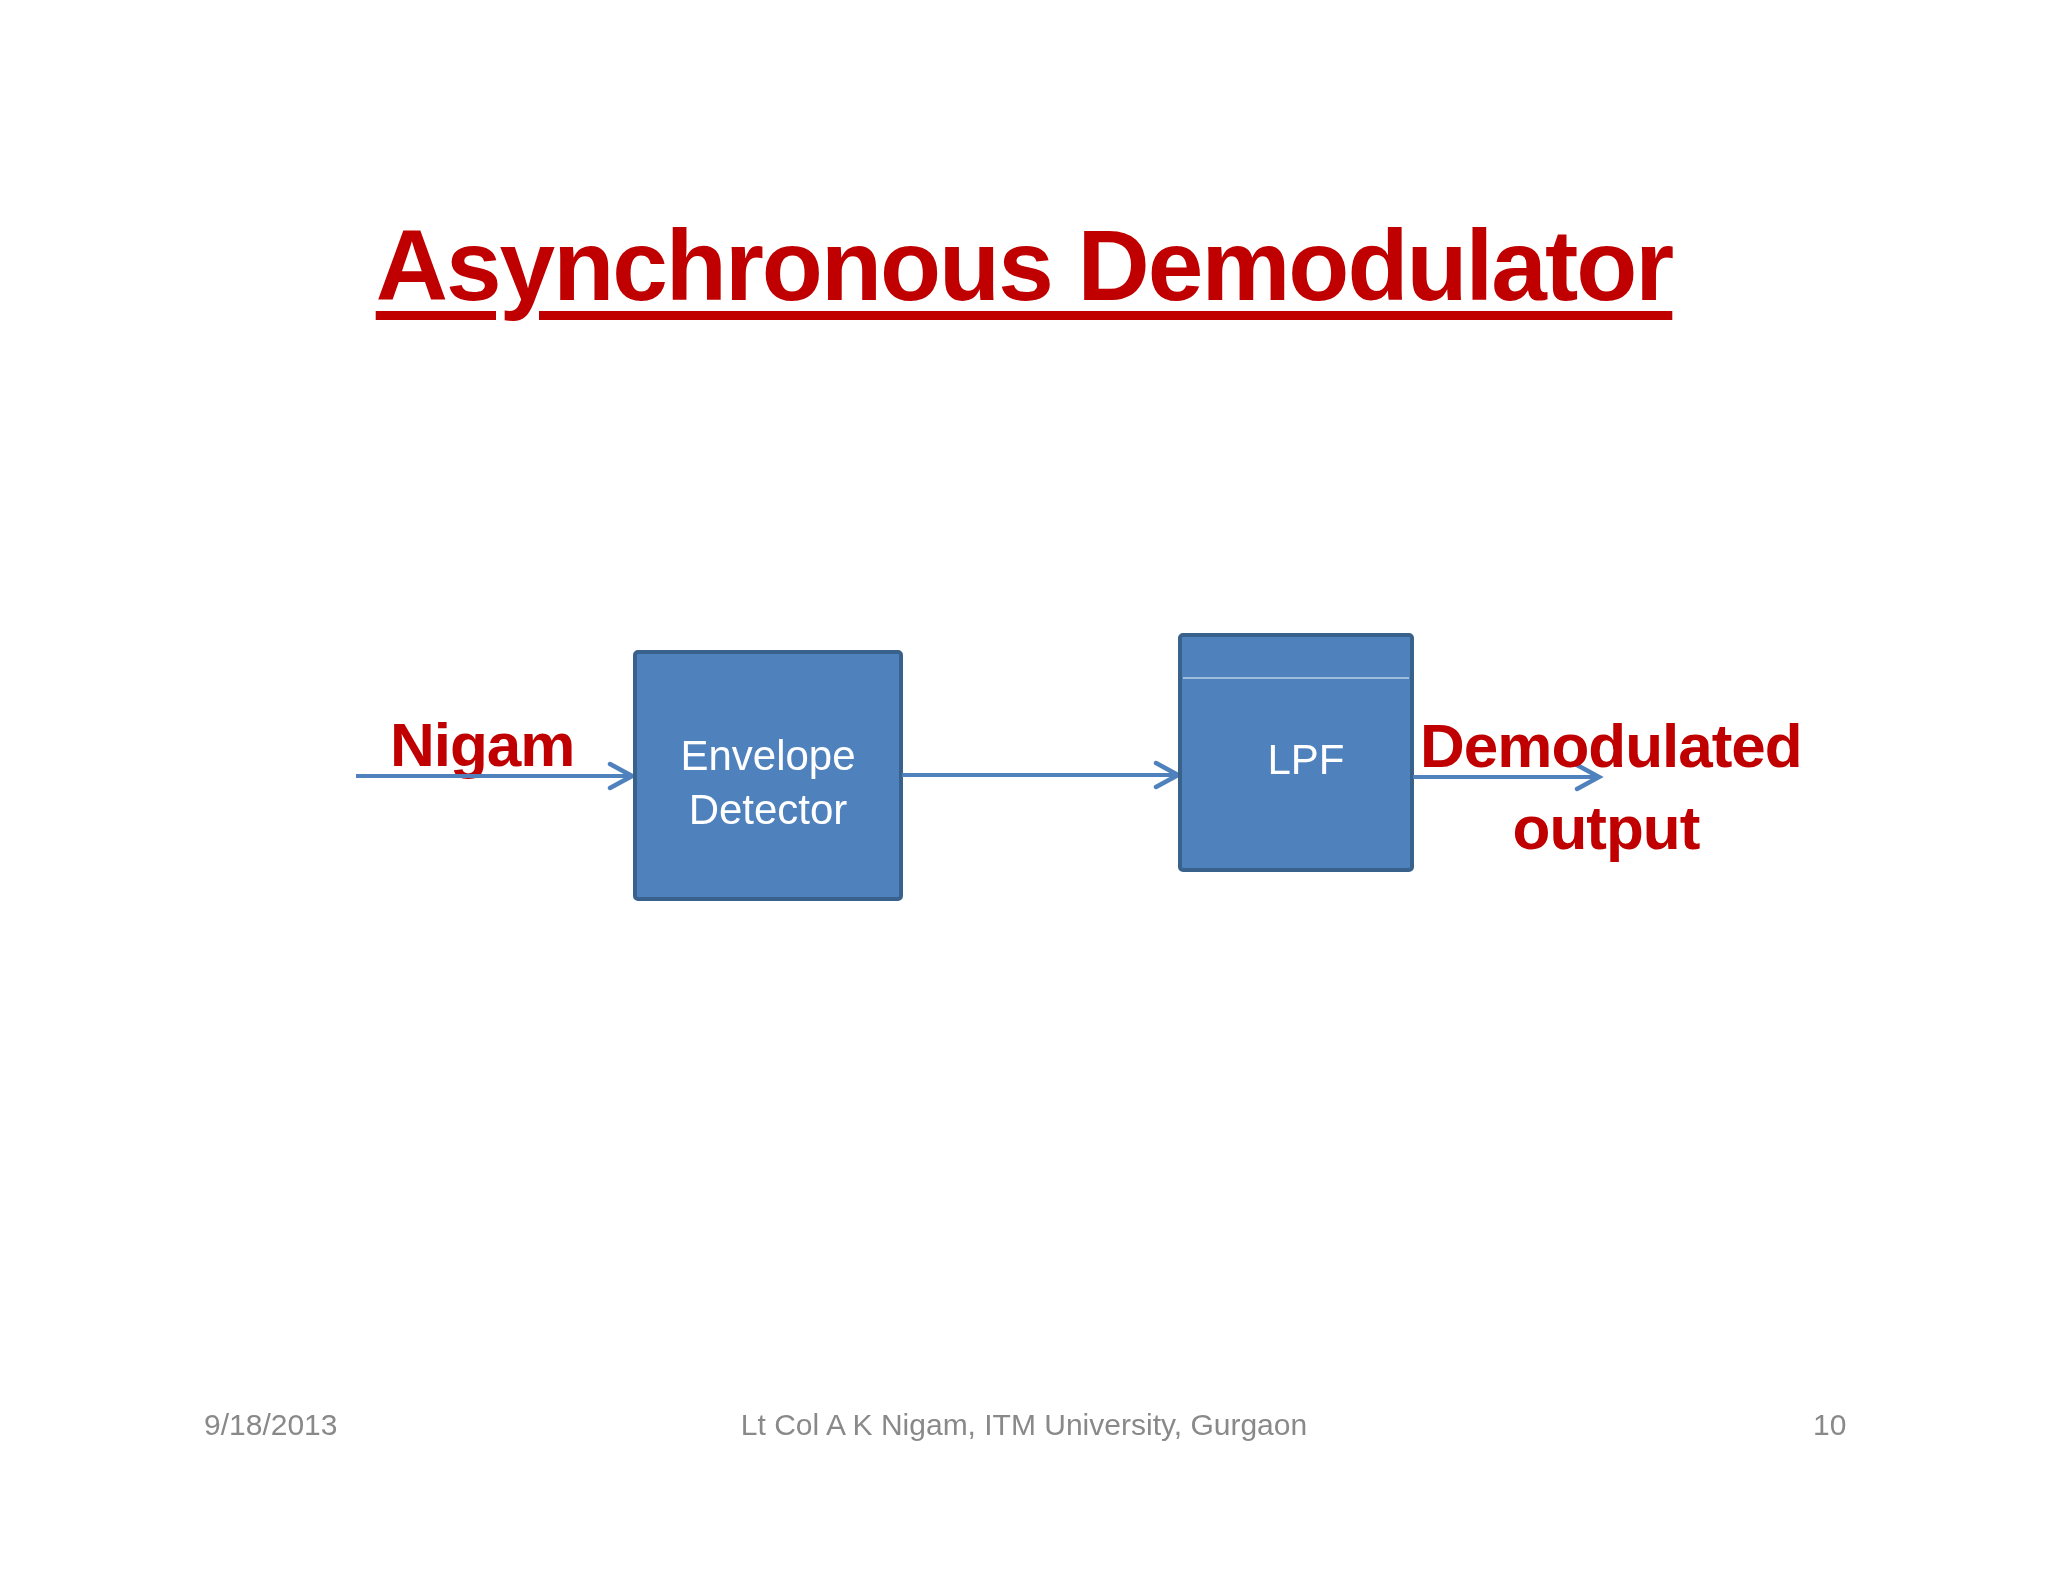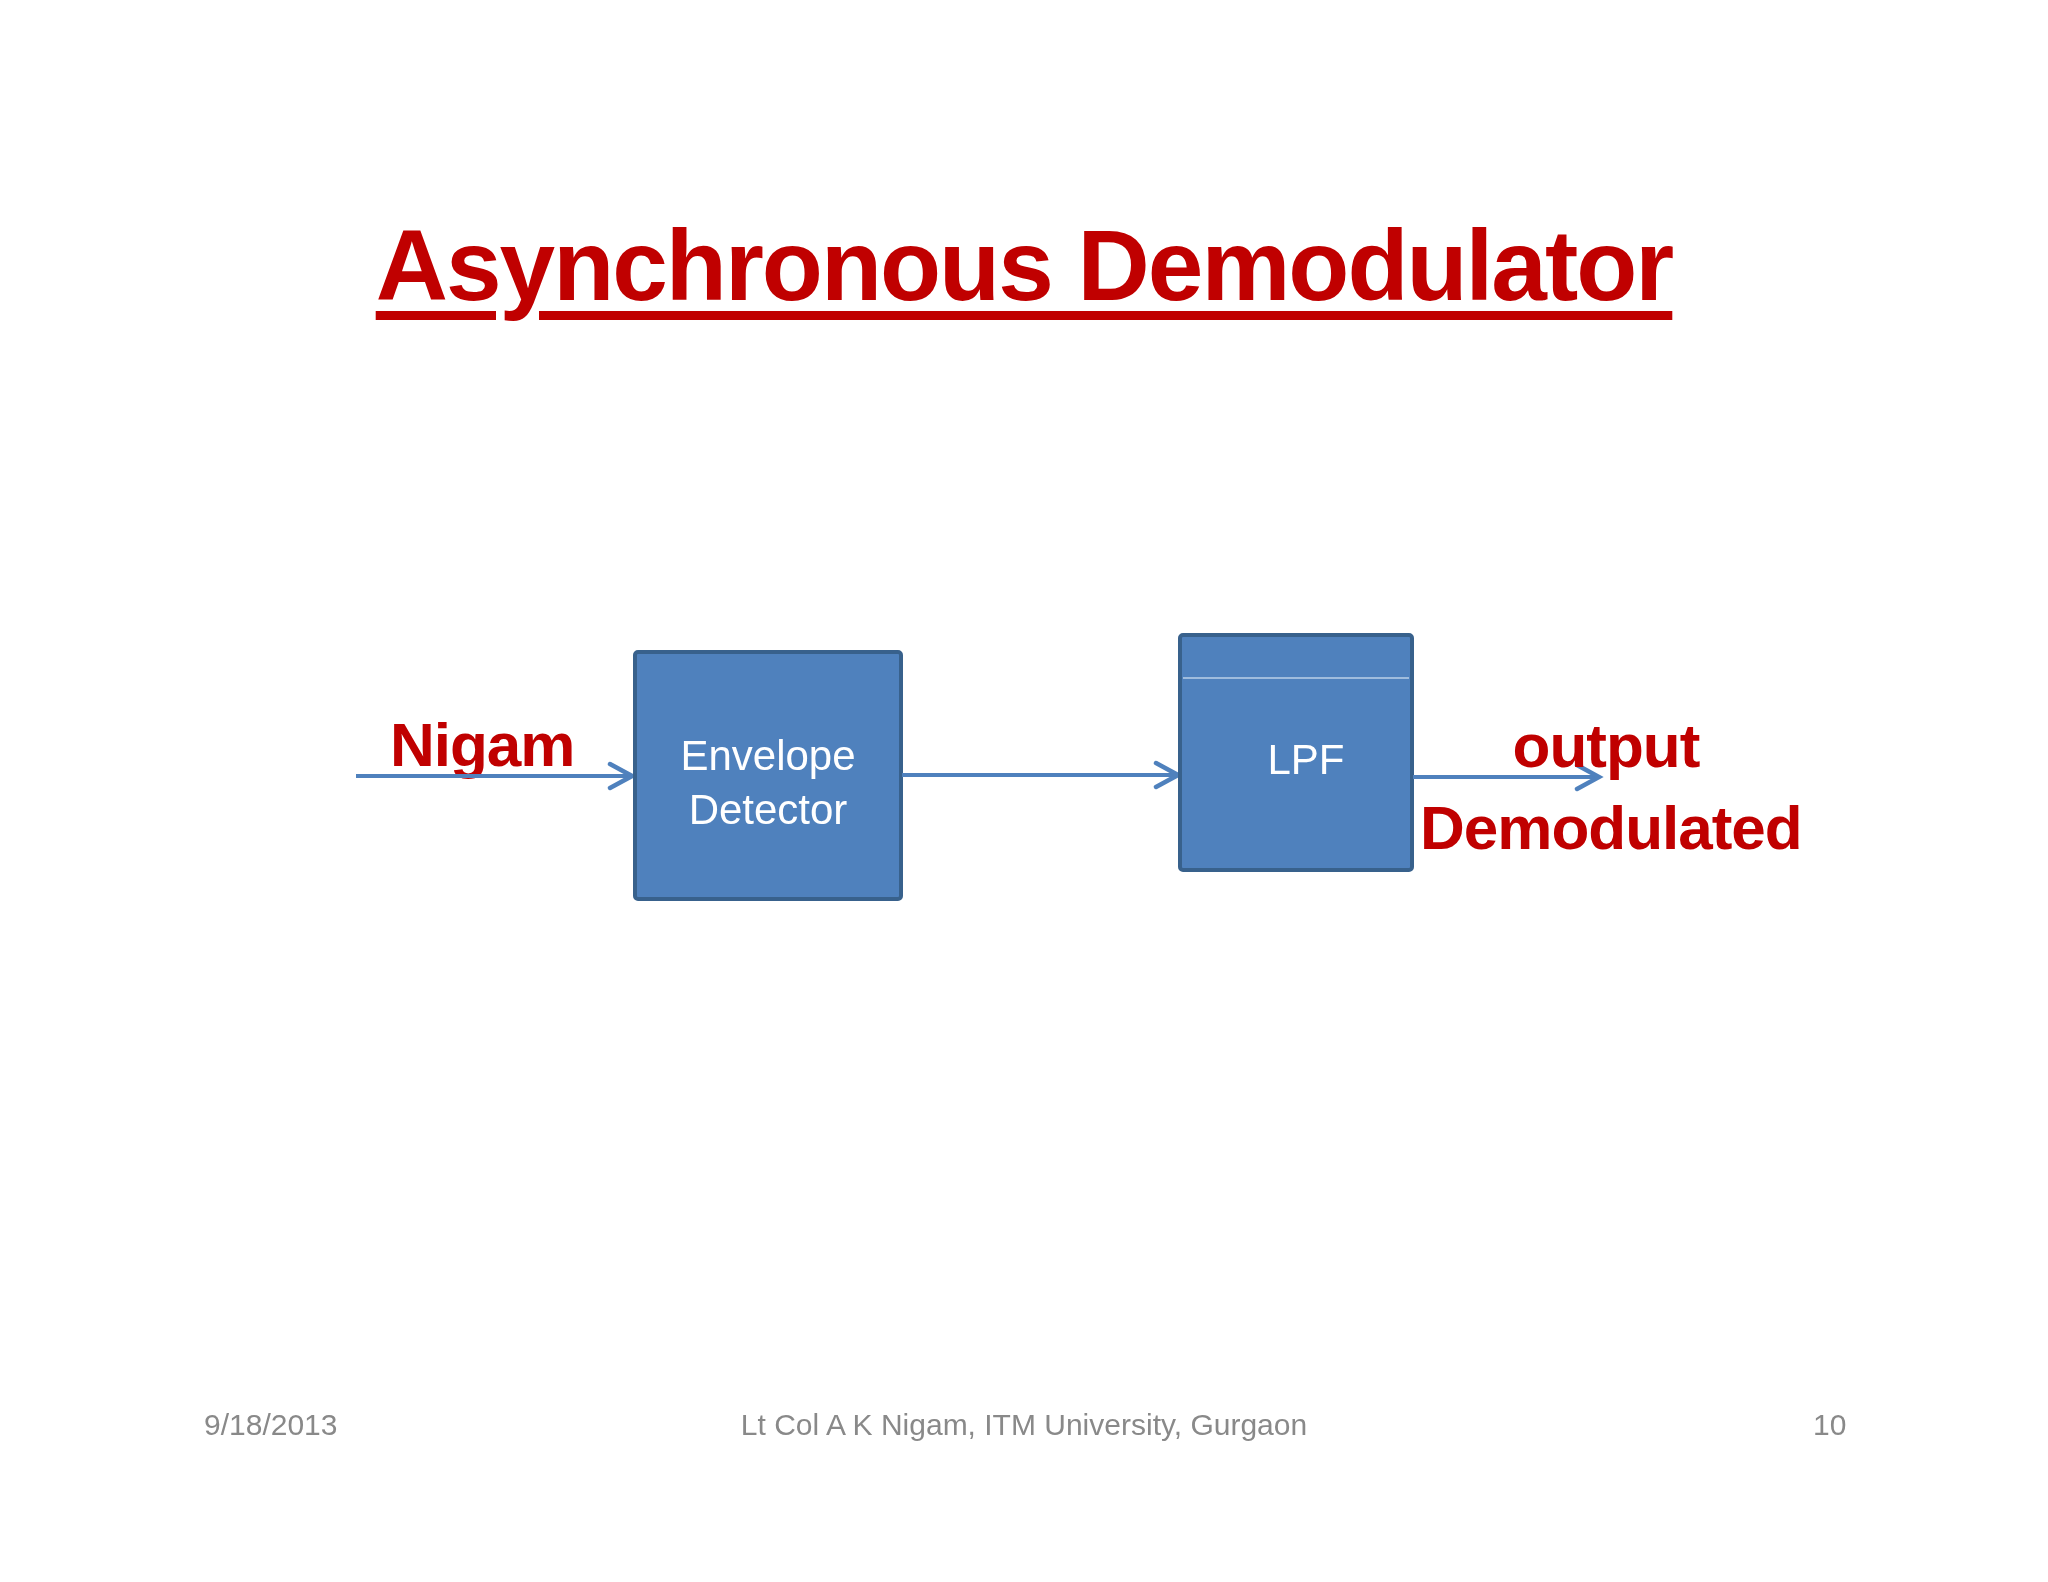--- a/index.html
+++ b/index.html
@@ -108,21 +108,21 @@
     <div class="lpf-divider"></div>
     <div class="block-label">LPF</div>
   </div>
 
   <svg class="arrow" style="left:1413px;top:757px;" width="192" height="40">
     <line x1="0" y1="20" x2="184" y2="20" stroke="currentColor" stroke-width="4"></line>
     <polyline points="164,8 186,20 164,32" fill="none" stroke="currentColor" stroke-width="4.5" stroke-linecap="round" stroke-linejoin="miter"></polyline>
   </svg>
 
   <div class="red-label output-label">
+    <div>Demodulated</div>
     <div>output</div>
-    <div>Demodulated</div>
   </div>
 
   <div class="footer-text footer-date">9/18/2013</div>
   <div class="footer-text footer-credit">Lt Col A K Nigam, ITM University, Gurgaon</div>
   <div class="footer-text footer-page">10</div>
 
 </div>
 
 </body></html>

